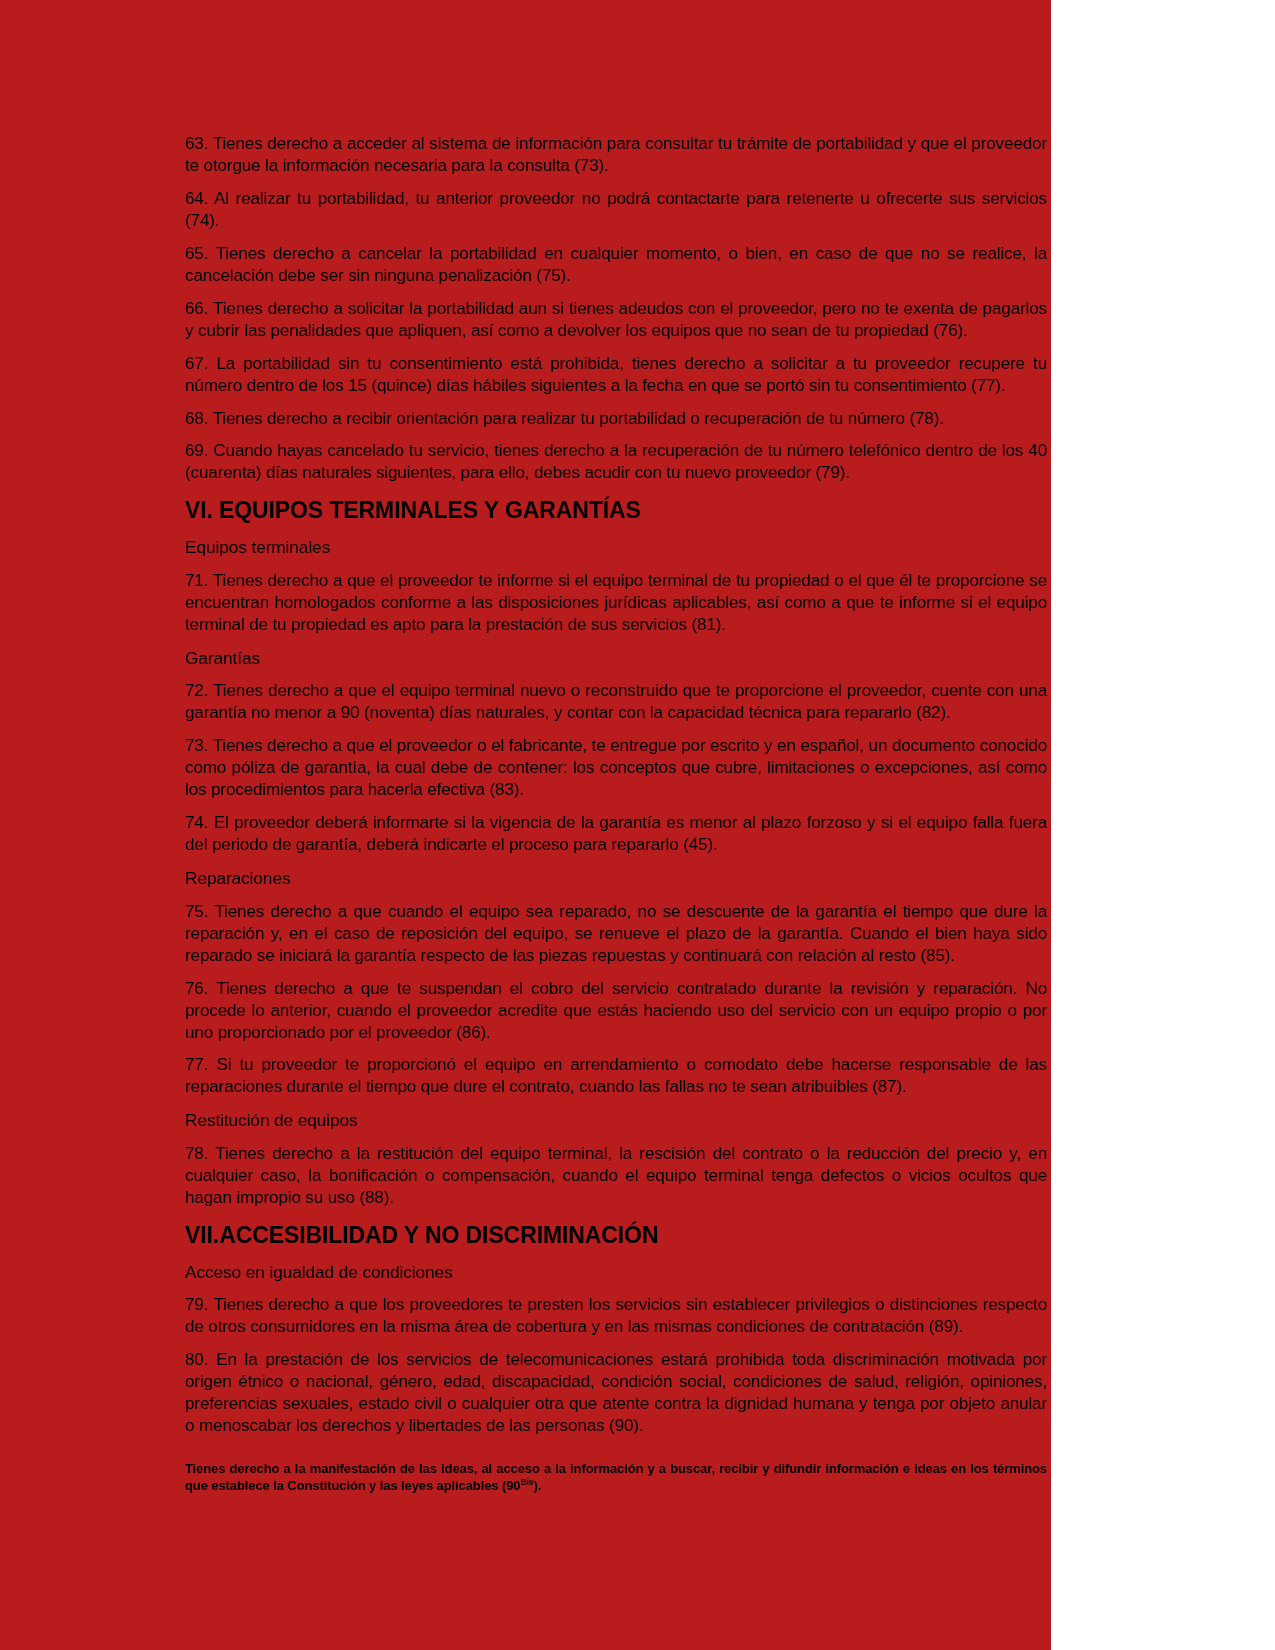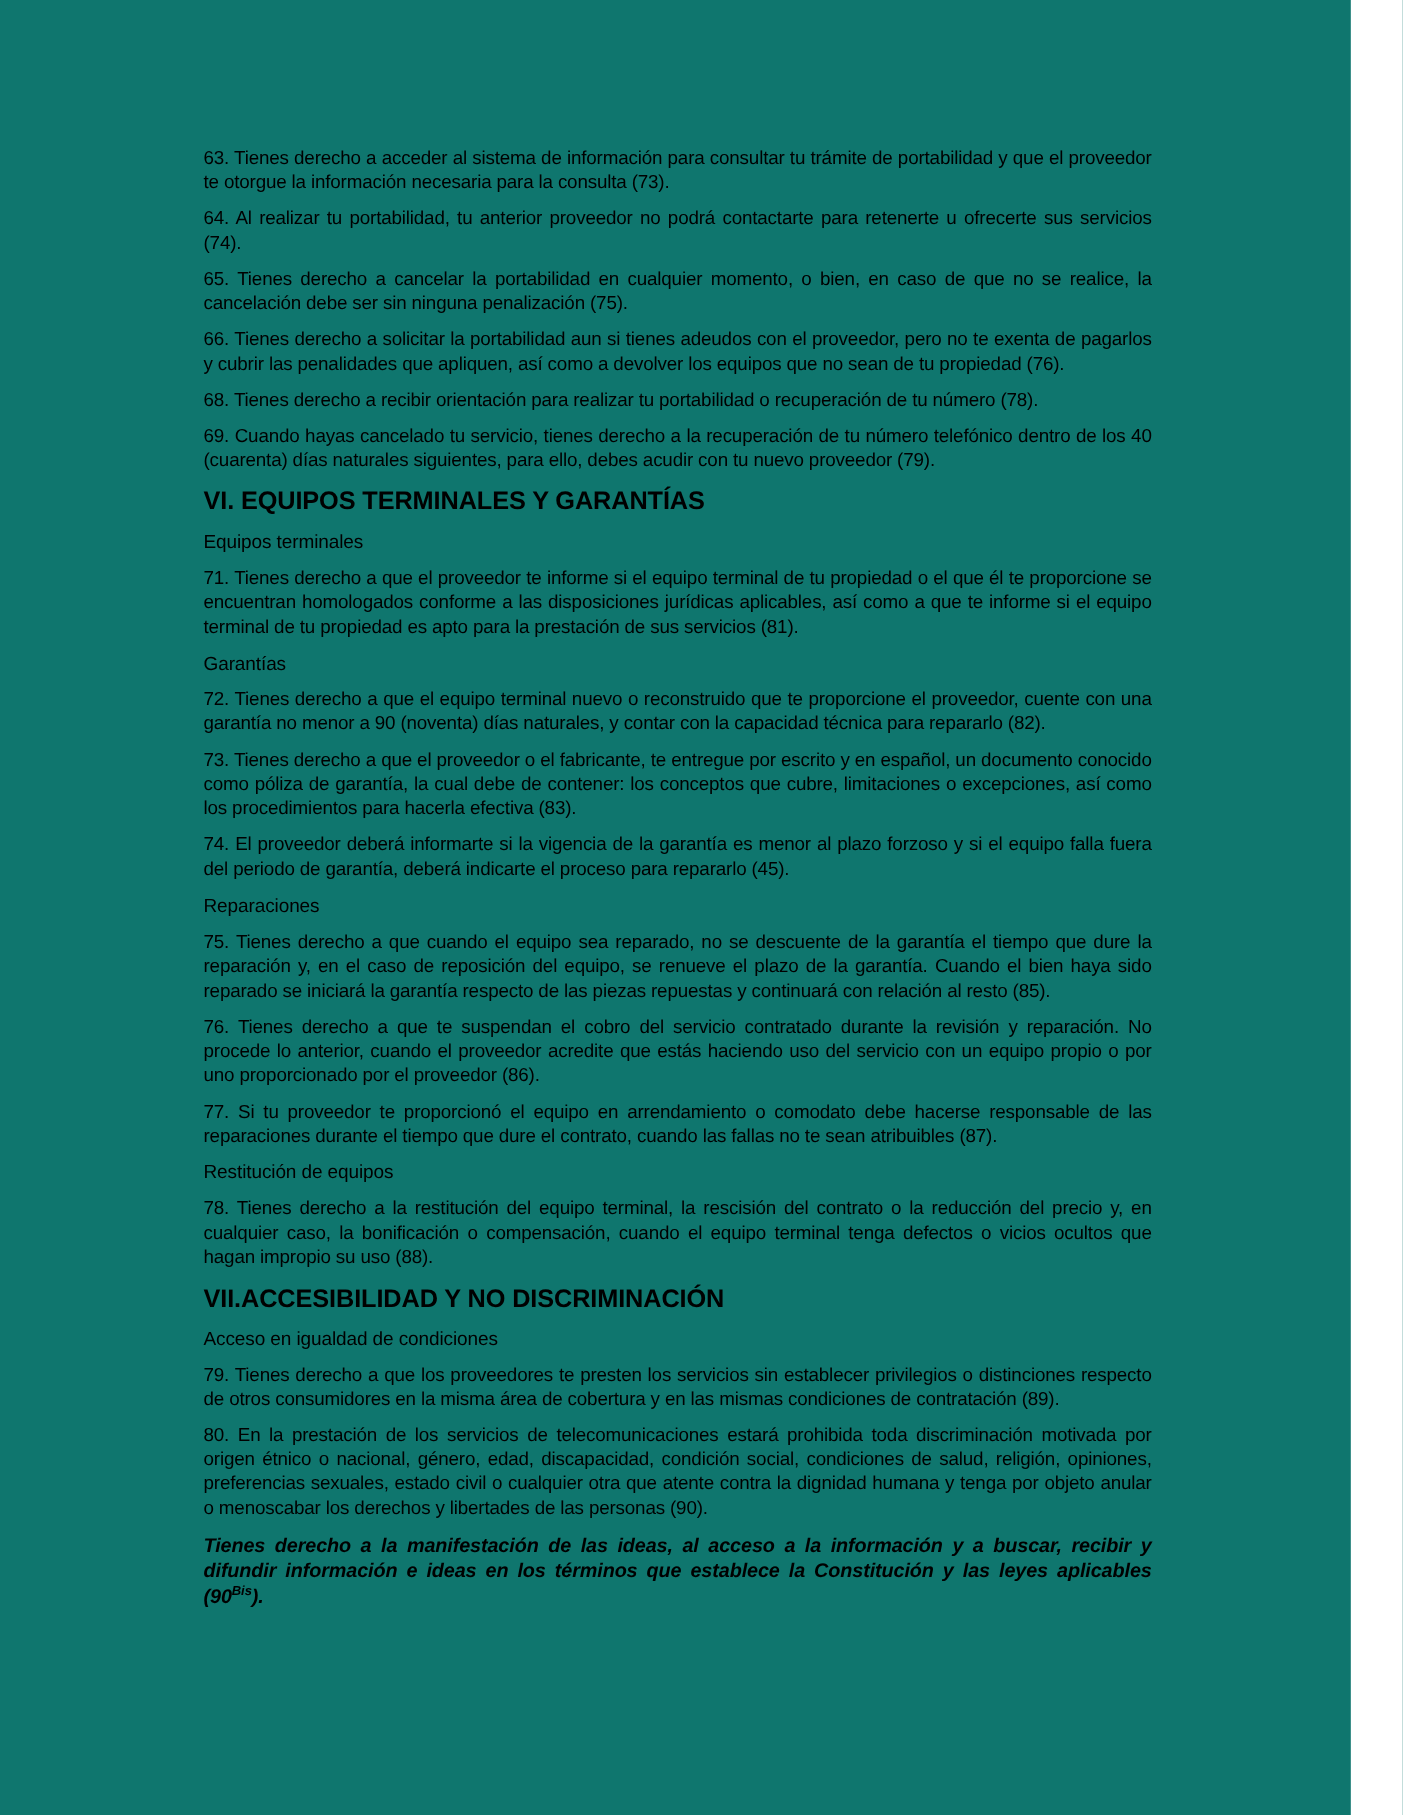--- a/index.html
+++ b/index.html
@@ -7,23 +7,23 @@
     margin: 0;
     padding: 0;
     background: #ffffff;
   }
   body {
     font-family: "Liberation Sans", sans-serif;
     color: #000000;
   }
   .page {
     position: relative;
-    width: 1228px;
+    width: 1051px;
     height: 1650px;
-    background: #0f766e;
+    background: #b91c1c;
     box-sizing: border-box;
     overflow: hidden;
   }
   .content {
     position: absolute;
     left: 185px;
     top: 133px;
     width: 862px;
   }
   p.para {
@@ -52,27 +52,26 @@
     min-width: 34px;
   }
   h3.sub-heading {
     margin: 12px 0 12px 0;
     font-size: 17.3px;
     font-weight: normal;
     line-height: 1.2;
     letter-spacing: -0.1px;
   }
   p.bold-para {
-    margin: 12px 0 0 0;
-    font-size: 18px;
+    margin: 24px 0 0 0;
+    font-size: 13px;
     font-weight: bold;
     line-height: 1.285;
     text-align: justify;
     letter-spacing: -0.1px;
-    font-style: italic;
   }
   sup.bis {
     font-size: 0.66em;
     vertical-align: super;
     line-height: 0;
   }
 </style>
 </head>
 <body>
 
@@ -80,20 +79,21 @@
   <div class="content">
 
     <p class="para"><span class="num">63.</span>	<span>Tienes derecho a acceder al sistema de información para consultar tu trámite de portabilidad y que el proveedor te otorgue la información necesaria para la consulta (73).</span></p>
 
     <p class="para"><span class="num">64.</span>	<span>Al realizar tu portabilidad, tu anterior proveedor no podrá contactarte para retenerte u ofrecerte sus servicios (74).</span></p>
 
     <p class="para"><span class="num">65.</span>	<span>Tienes derecho a cancelar la portabilidad en cualquier momento, o bien, en caso de que no se realice, la cancelación debe ser sin ninguna penalización (75).</span></p>
 
     <p class="para"><span class="num">66.</span>	<span>Tienes derecho a solicitar la portabilidad aun si tienes adeudos con el proveedor, pero no te exenta de pagarlos y cubrir las penalidades que apliquen, así como a devolver los equipos que no sean de tu propiedad (76).</span></p>
 
+    <p class="para"><span class="num">67.</span>	<span>La portabilidad sin tu consentimiento está prohibida, tienes derecho a solicitar a tu proveedor recupere tu número dentro de los 15 (quince) días hábiles siguientes a la fecha en que se portó sin tu consentimiento (77).</span></p>
 
     <p class="para"><span class="num">68.</span>	<span>Tienes derecho a recibir orientación para realizar tu portabilidad o recuperación de tu número (78).</span></p>
 
     <p class="para"><span class="num">69.</span>	<span>Cuando hayas cancelado tu servicio, tienes derecho a la recuperación de tu número telefónico dentro de los 40 (cuarenta) días naturales siguientes, para ello, debes acudir con tu nuevo proveedor (79).</span></p>
 
 
     <h2 class="section-heading"><span class="roman">VI.</span><span>EQUIPOS TERMINALES Y GARANTÍAS</span></h2>
 
     <h3 class="sub-heading">Equipos terminales</h3>
 

